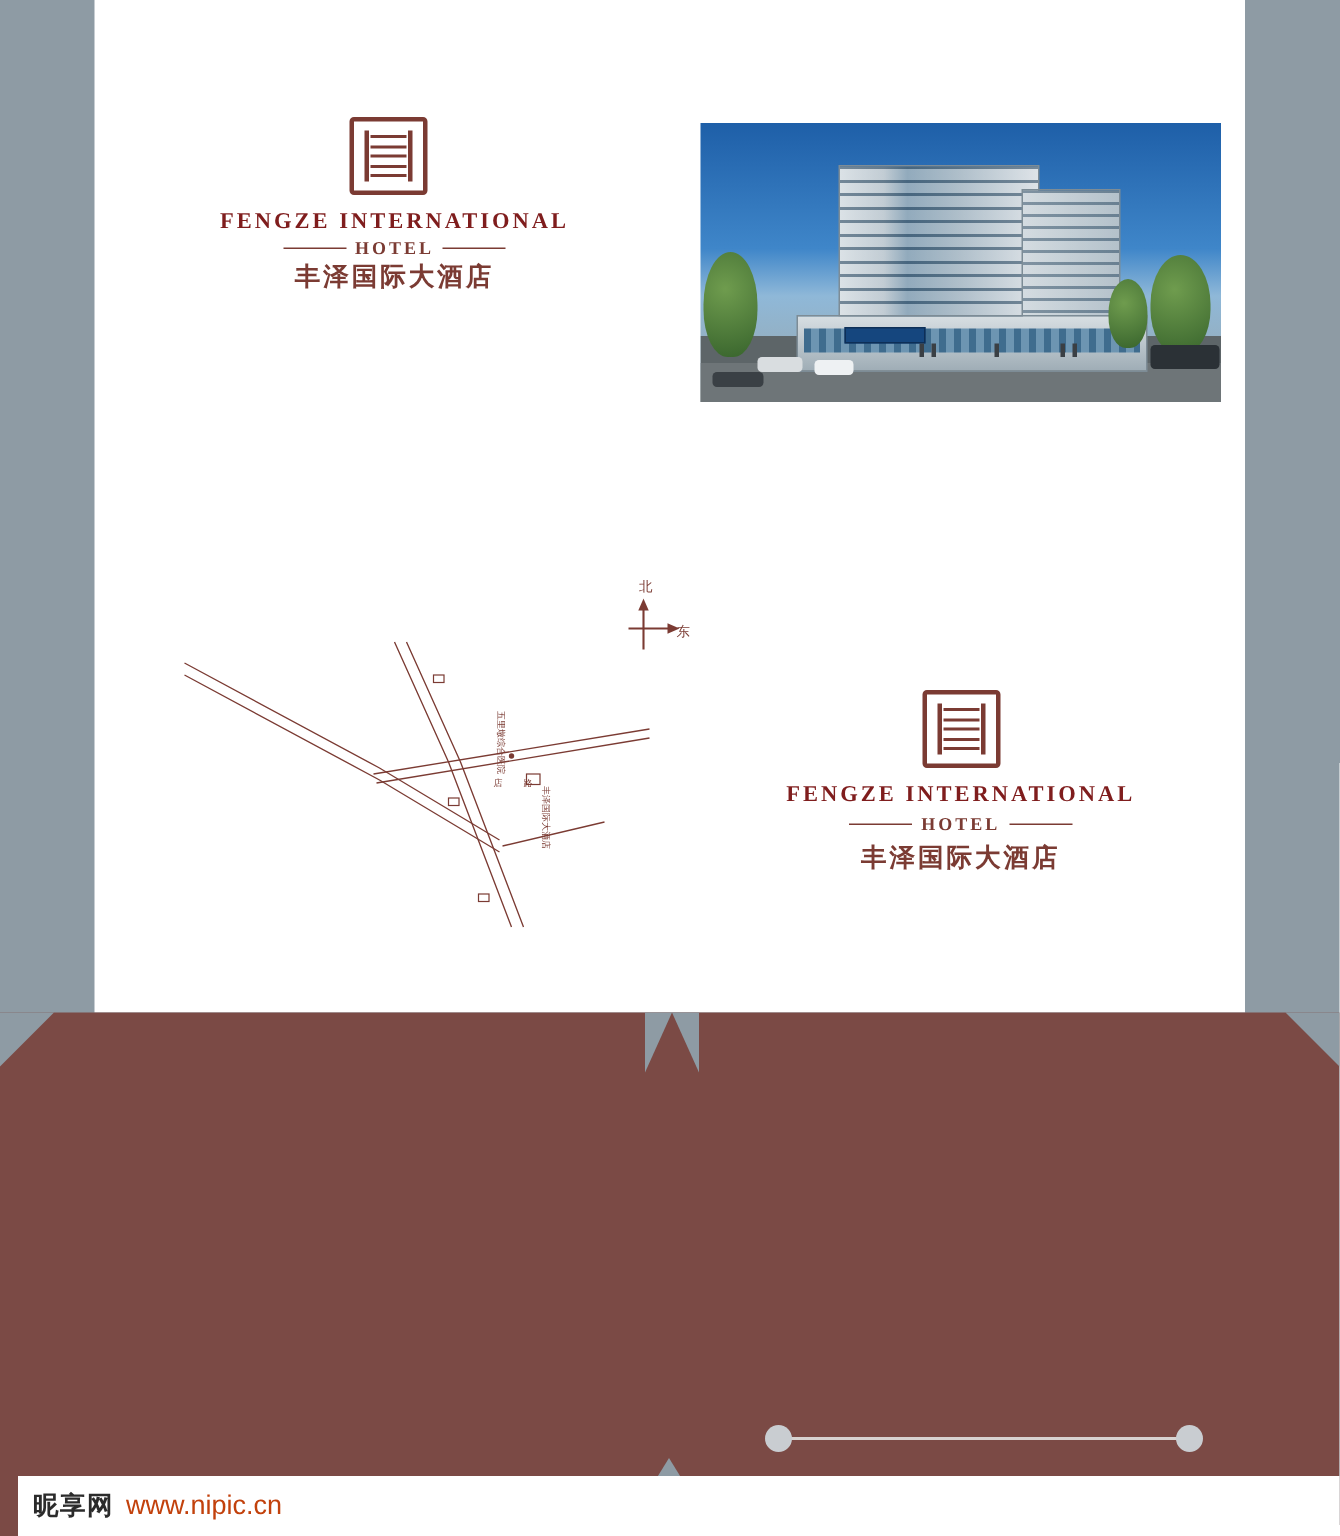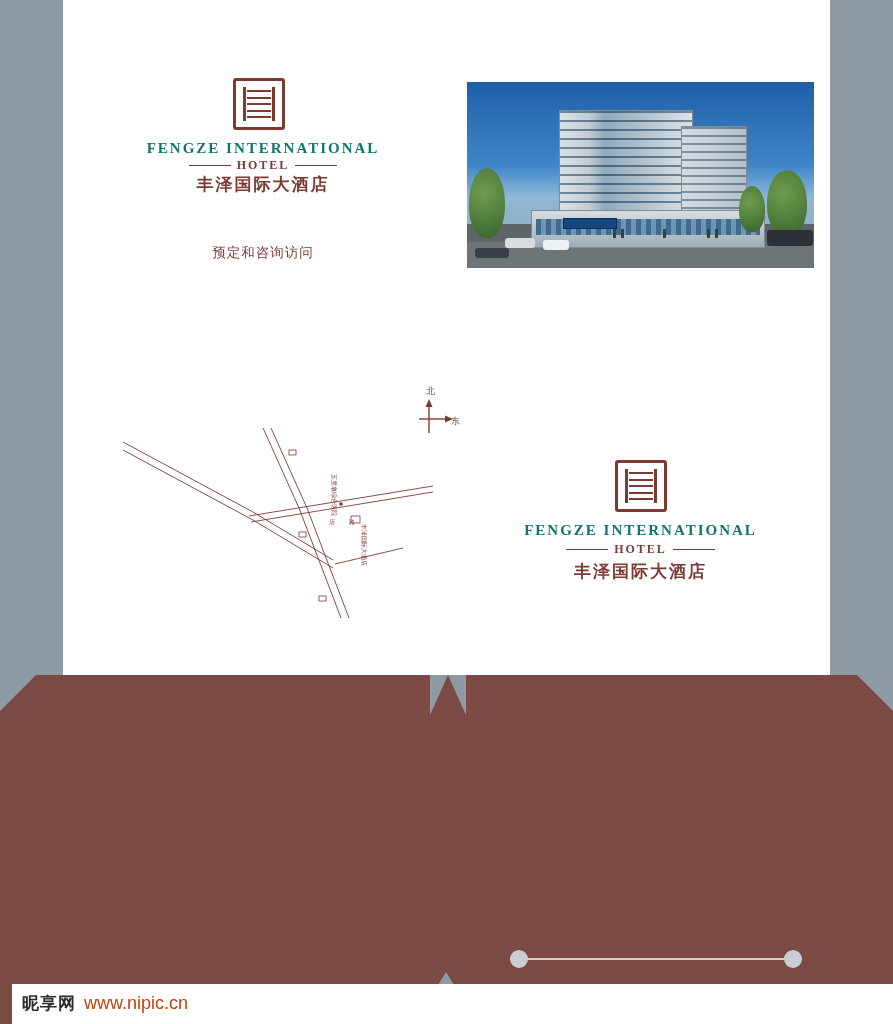--- a/index.html
+++ b/index.html
@@ -34,21 +34,21 @@
     border-right:3px solid #7b3b33;
     box-sizing:border-box;
   }
   .logo-mark .bars{
     position:absolute;left:11px;right:11px;top:9px;bottom:9px;
     display:flex;flex-direction:column;justify-content:space-between;
   }
   .logo-mark .bars i{display:block;height:2px;background:#7b3b33;}
 
   .brand-en{
-    color:#0f766e;
+    color:#7f1d1d;
     font-size:15px;
     letter-spacing:2px;
     font-weight:bold;
     white-space:nowrap;
   }
   .brand-hotel{
     color:#7b3b33;
     font-size:12px;
     letter-spacing:2px;
     font-weight:bold;
@@ -213,21 +213,20 @@
     <div class="brand-en" style="position:absolute;left:60px;top:140px;width:280px;text-align:center;">FENGZE  INTERNATIONAL</div>
 
     <div class="brand-hotel" style="position:absolute;left:60px;top:158px;width:280px;">
       <span class="rule"></span>
       <span>HOTEL</span>
       <span class="rule"></span>
     </div>
 
     <div class="brand-cn" style="position:absolute;left:60px;top:173px;width:280px;text-align:center;">丰泽国际大酒店</div>
 
-    <div class="lead-cn">预定和咨询访问</div>
 
 
     <div class="compass">
       <span class="lbl n">北</span>
       <span class="lbl e">东</span>
       <svg width="50" height="44" viewBox="0 0 50 44">
         <line x1="16" y1="8" x2="16" y2="36" stroke="#7b3b33" stroke-width="1.4"></line>
         <polygon points="16,2 12.5,10 19.5,10" fill="#7b3b33"></polygon>
         <line x1="6" y1="22" x2="34" y2="22" stroke="#7b3b33" stroke-width="1.4"></line>
         <polygon points="40,22 32,18.5 32,25.5" fill="#7b3b33"></polygon>

